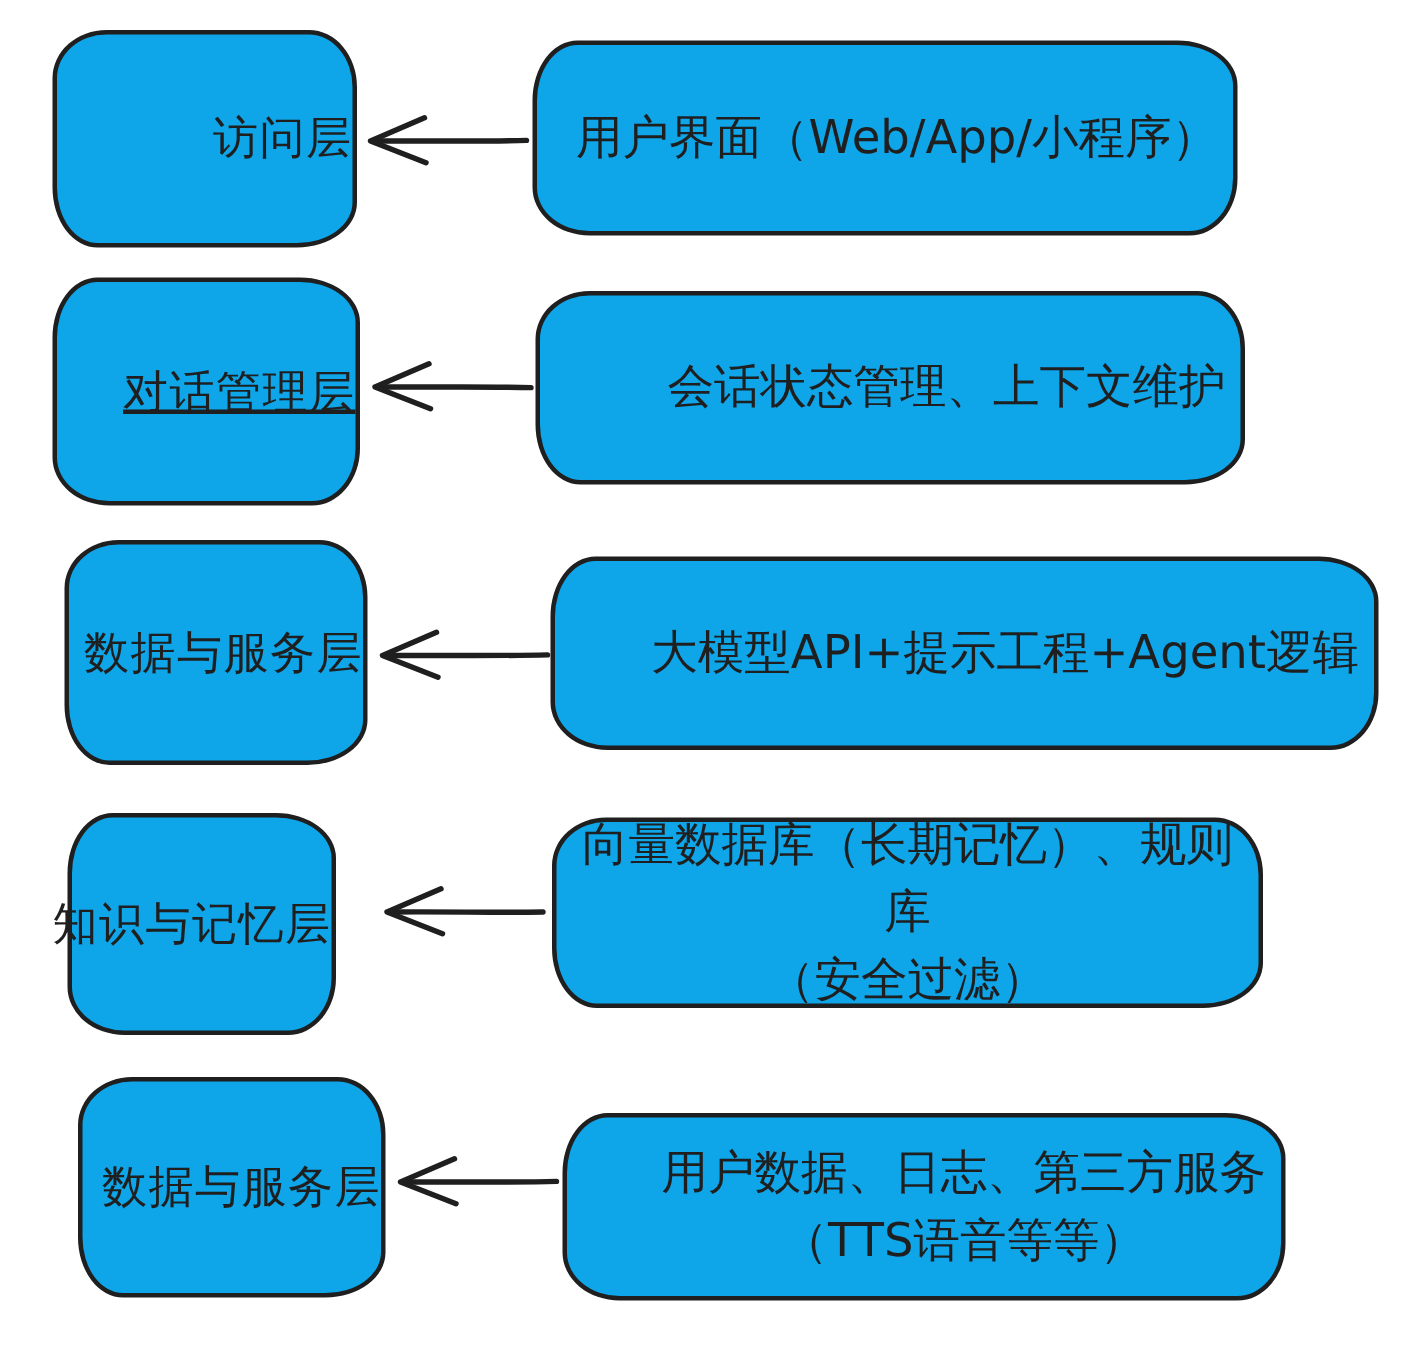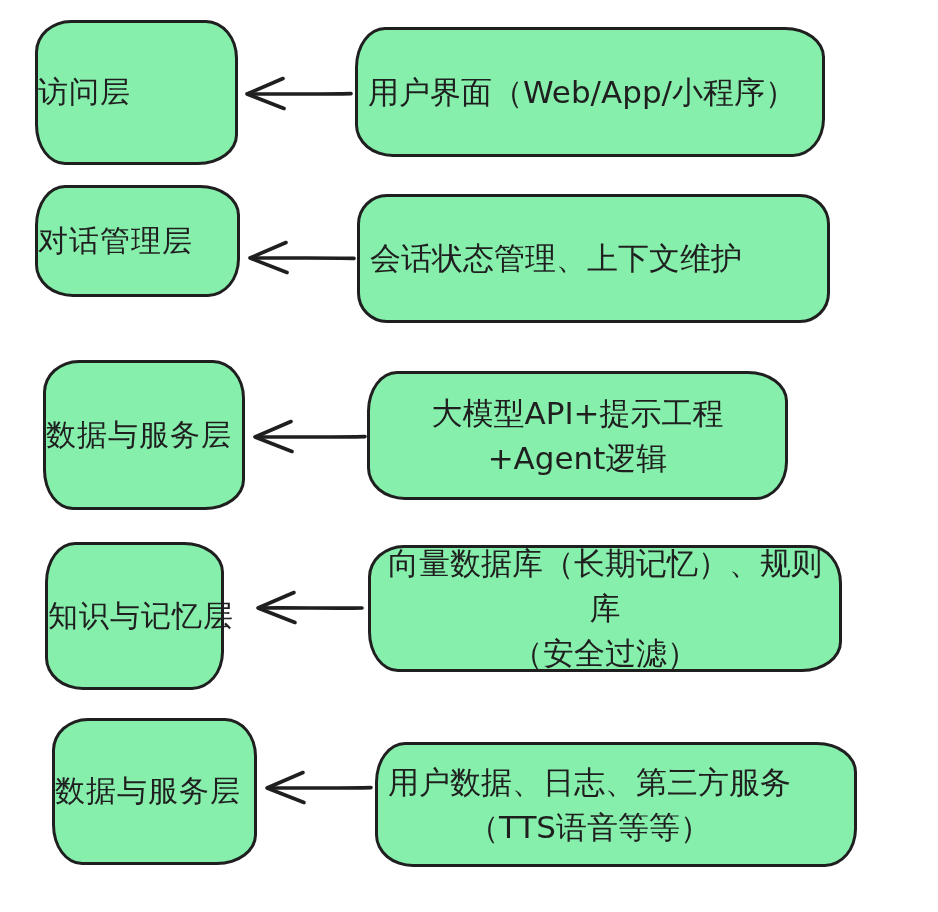--- a/index.html
+++ b/index.html
@@ -12,24 +12,24 @@
     position: relative;
     width: 938px;
     height: 912px;
     background: #ffffff;
     overflow: hidden;
   }
   .box {
     position: absolute;
     box-sizing: border-box;
     border: 3.5px solid #1f1f1f;
-    background: #86efac;
+    background: #0ea5e9;
     display: flex;
     align-items: center;
-    justify-content: flex-start;
+    justify-content: flex-end;
     color: #1f1f1f;
   }
   
   .sk1 { border-radius: 36px 32px 40px 30px / 32px 38px 30px 40px; }
   .sk2 { border-radius: 30px 40px 32px 38px / 40px 30px 38px 32px; }
   .lbox .label {
     font-size: 30px;
     font-weight: 500;
     letter-spacing: 1px;
     white-space: nowrap;
@@ -66,41 +66,41 @@
     <svg class="arrow" style="left:237px; top:72px;" width="118" height="44" viewBox="0 0 118 44" aria-hidden="true">
       <path d="M114 21.6 C 85 22.4, 50 21.8, 12 22"></path>
       <path d="M46 6.5 L10 22 L47 36.5"></path>
     </svg>
     <div class="box rbox sk2" style="left:355px; top:27px; width:470px; height:130px;">
       <span class="label">用户界面（Web/App/小程序）</span>
     </div>
   </div>
 
   <div class="row">
-    <div class="box lbox sk2" style="left:35px; top:185px; width:205px; height:112px;">
+    <div class="box lbox sk2" style="left:35px; top:185px; width:205px; height:152px;text-decoration:underline;">
       <span class="label">对话管理层</span>
     </div>
     <svg class="arrow" style="left:240px; top:236px;" width="118" height="44" viewBox="0 0 118 44" aria-hidden="true">
       <path d="M114 22.4 C 85 21.6, 50 22.2, 12 22"></path>
       <path d="M46 6.5 L10 22 L47 36.5"></path>
     </svg>
-    <div class="box rbox sk1" style="left:357px; top:194px; width:473px; height:129px;border-radius:30px;">
+    <div class="box rbox sk1" style="left:357px; top:194px; width:473px; height:129px;">
       <span class="label">会话状态管理、上下文维护</span>
     </div>
   </div>
 
   <div class="row">
     <div class="box lbox sk1" style="left:43px; top:360px; width:202px; height:150px;">
       <span class="label">数据与服务层</span>
     </div>
     <svg class="arrow" style="left:245px; top:415px;" width="124" height="44" viewBox="0 0 124 44" aria-hidden="true">
       <path d="M120 21.6 C 88 22.4, 52 21.8, 12 22"></path>
       <path d="M46 6.5 L10 22 L47 36.5"></path>
     </svg>
-    <div class="box rbox sk2" style="left:367px; top:371px; width:421px; height:129px;">
+    <div class="box rbox sk2" style="left:367px; top:371px; width:552px; height:129px;">
       <span class="label">大模型API+提示工程+Agent逻辑</span>
     </div>
   </div>
 
   <div class="row">
     <div class="box lbox sk2" style="left:45px; top:542px; width:179px; height:148px;">
       <span class="label">知识与记忆层</span>
     </div>
     <svg class="arrow" style="left:248px; top:586px;" width="118" height="44" viewBox="0 0 118 44" aria-hidden="true">
       <path d="M114 22 C 85 22.6, 50 21.6, 12 22"></path>

